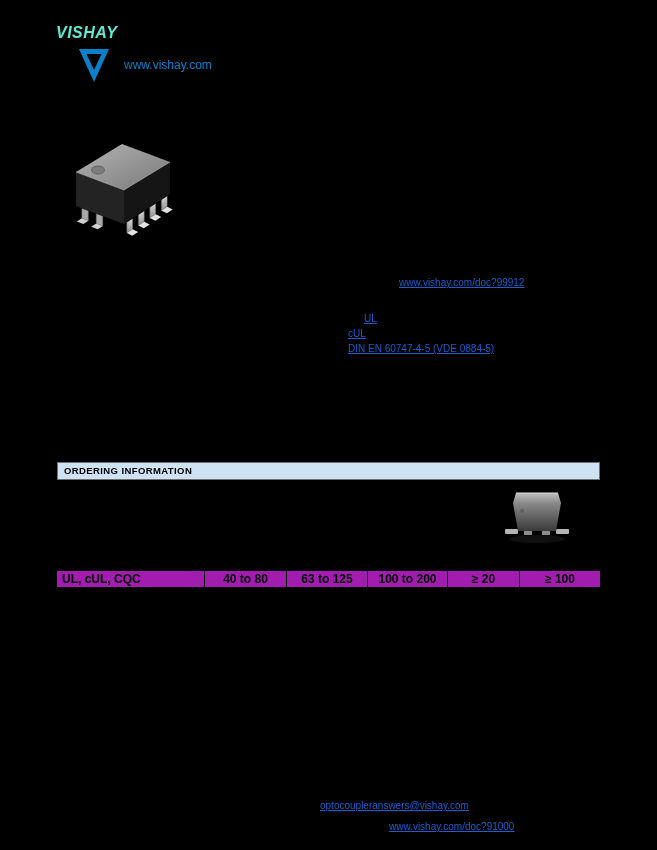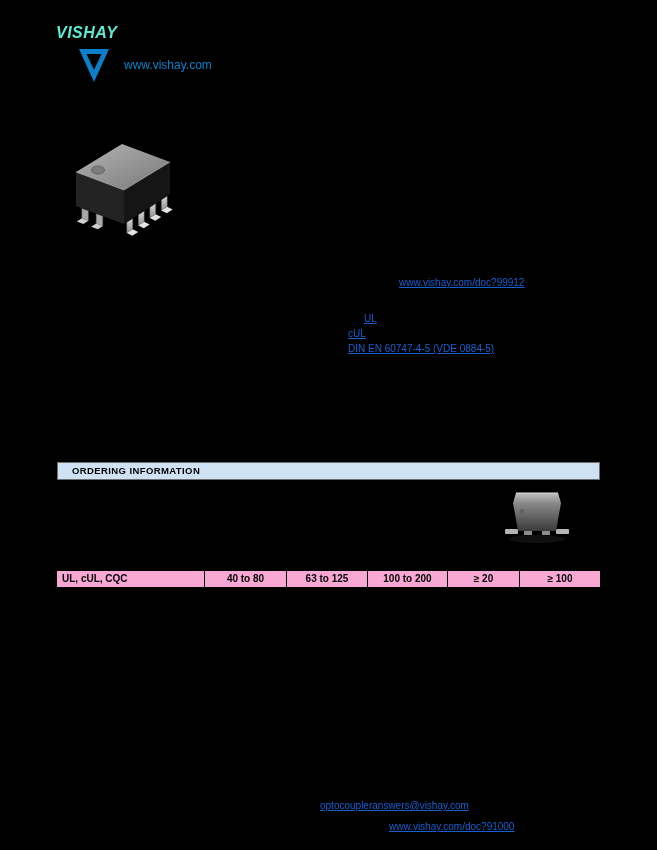--- a/index.html
+++ b/index.html
@@ -54,34 +54,34 @@
     left: 57px; top: 462px;
     width: 543px; height: 18px;
     box-sizing: border-box;
     background: #cfe2f3;
     border: 1px solid #6f6f6f;
     color: #000;
     font-size: 9.5px;
     font-weight: bold;
     letter-spacing: 0.4px;
     line-height: 16px;
-    padding-left: 14px;
+    padding-left: 6px;
   }
   
   .trow {
     position: absolute;
     left: 57px; top: 571px;
     width: 543px; height: 16px;
     display: flex;
     gap: 1px;
   }
   .tcell {
-    background: #f9a8d4;
+    background: #a21caf;
     color: #000;
-    font-size: 10px;
+    font-size: 12px;
     font-weight: bold;
     line-height: 16px;
     text-align: center;
     box-sizing: border-box;
     overflow: hidden;
     white-space: nowrap;
   }
   .c0 { width: 147px; text-align: left; padding-left: 5px; }
   .c1 { width: 81px; }
   .c2 { width: 80px; }

